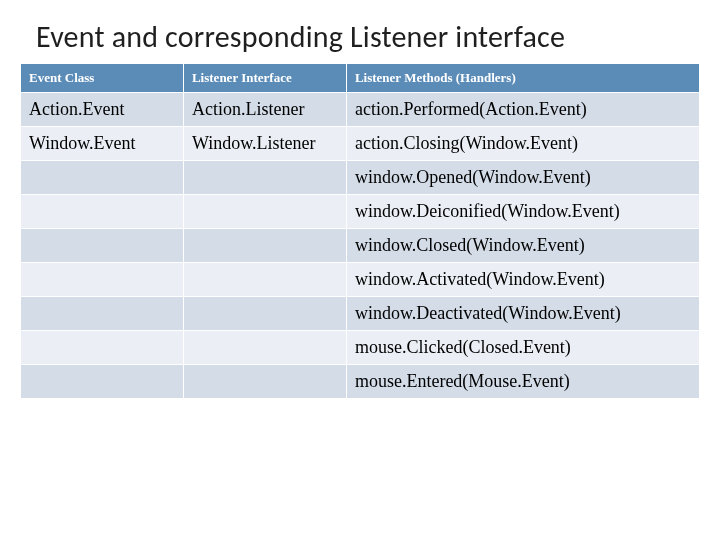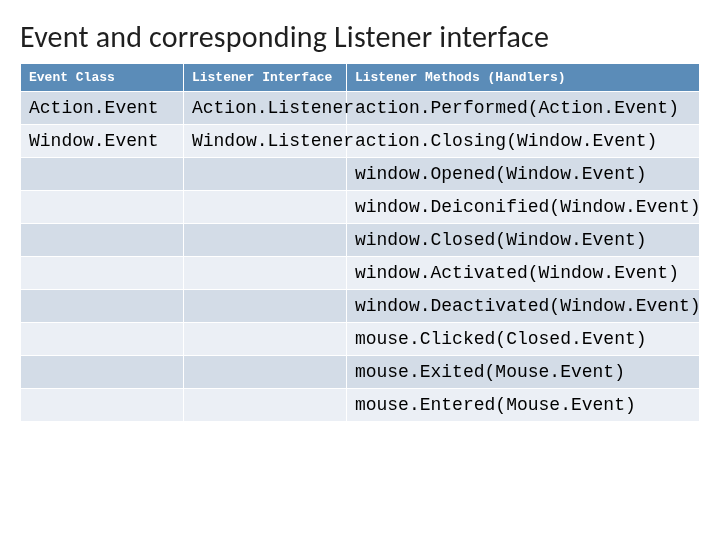--- a/index.html
+++ b/index.html
@@ -15,28 +15,27 @@
     box-sizing: border-box;
     width: 720px;
     height: 540px;
     padding: 18px 20px 20px 20px;
   }
   .title {
     font-family: Calibri, Arial, sans-serif;
     font-size: 30px;
     font-weight: 400;
     color: #1f1f1f;
-    margin: 0 0 8px 0;
+    margin: 0 0 8px 16px;
     letter-spacing: 0.2px;
   }
   table.grid {
     border-collapse: collapse;
     width: 100%;
     table-layout: fixed;
-    font-family: Liberation Mono, monospace;
   }
   table.grid th {
     background: #5b8cb8;
     color: #fff;
     font-weight: 700;
     text-align: left;
     font-size: 13px;
     padding: 6px 8px;
     border: 1px solid #fff;
   }
@@ -113,22 +112,17 @@
         <td>window.Deactivated(Window.Event)</td>
       </tr>
       <tr>
         <td></td>
         <td></td>
         <td>mouse.Clicked(Closed.Event)</td>
       </tr>
       <tr>
         <td></td>
         <td></td>
-        <td>mouse.Exited(Mouse.Event)</td>
-      </tr>
-      <tr>
-        <td></td>
-        <td></td>
         <td>mouse.Entered(Mouse.Event)</td>
       </tr>
     </tbody>
   </table>
 </div>
 
 </body></html>

